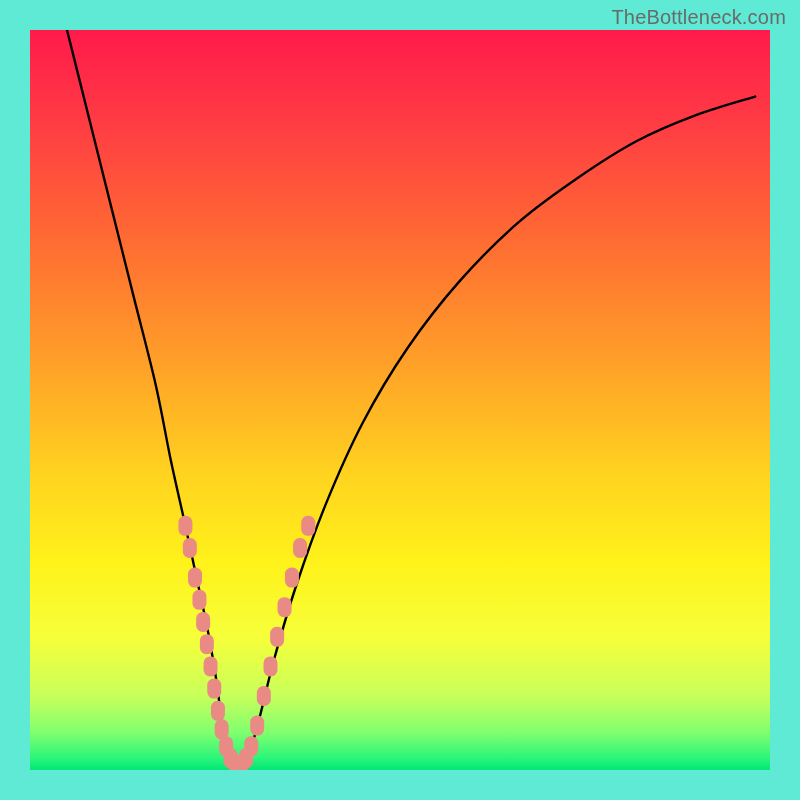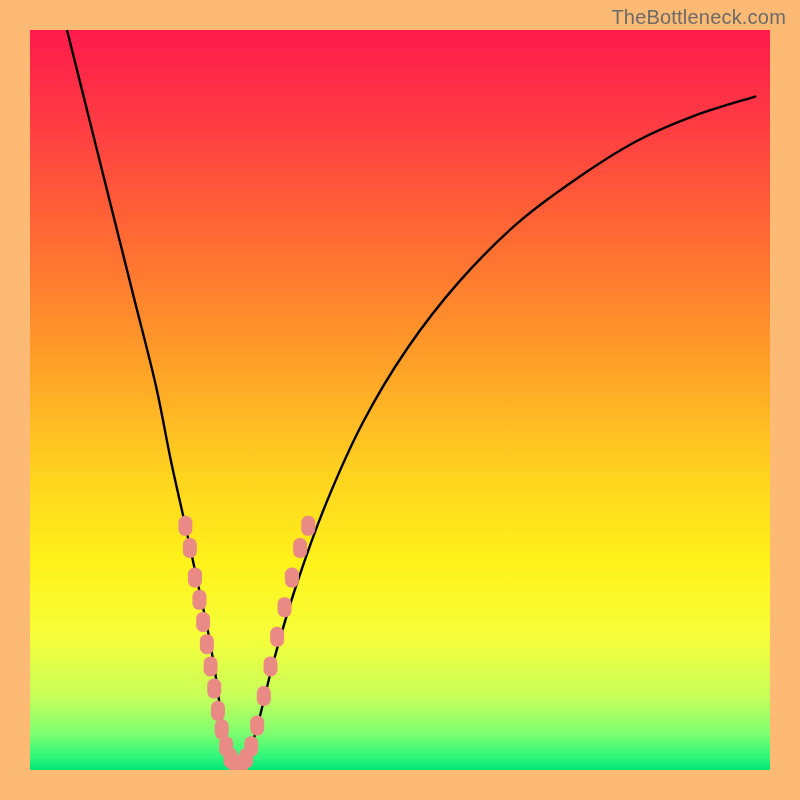--- a/index.html
+++ b/index.html
@@ -7,21 +7,21 @@
     padding: 0;
     width: 800px;
     height: 800px;
     overflow: hidden;
     background: #000;
     font-family: Arial, Helvetica, sans-serif;
   }
   .frame {
     position: absolute;
     inset: 0;
-    background: #fdba74;
+    background: #5eead4;
   }
   .plot {
     position: absolute;
     left: 30px;
     top: 30px;
     width: 740px;
     height: 740px;
     overflow: hidden;
   }
   .gradient-bg {

